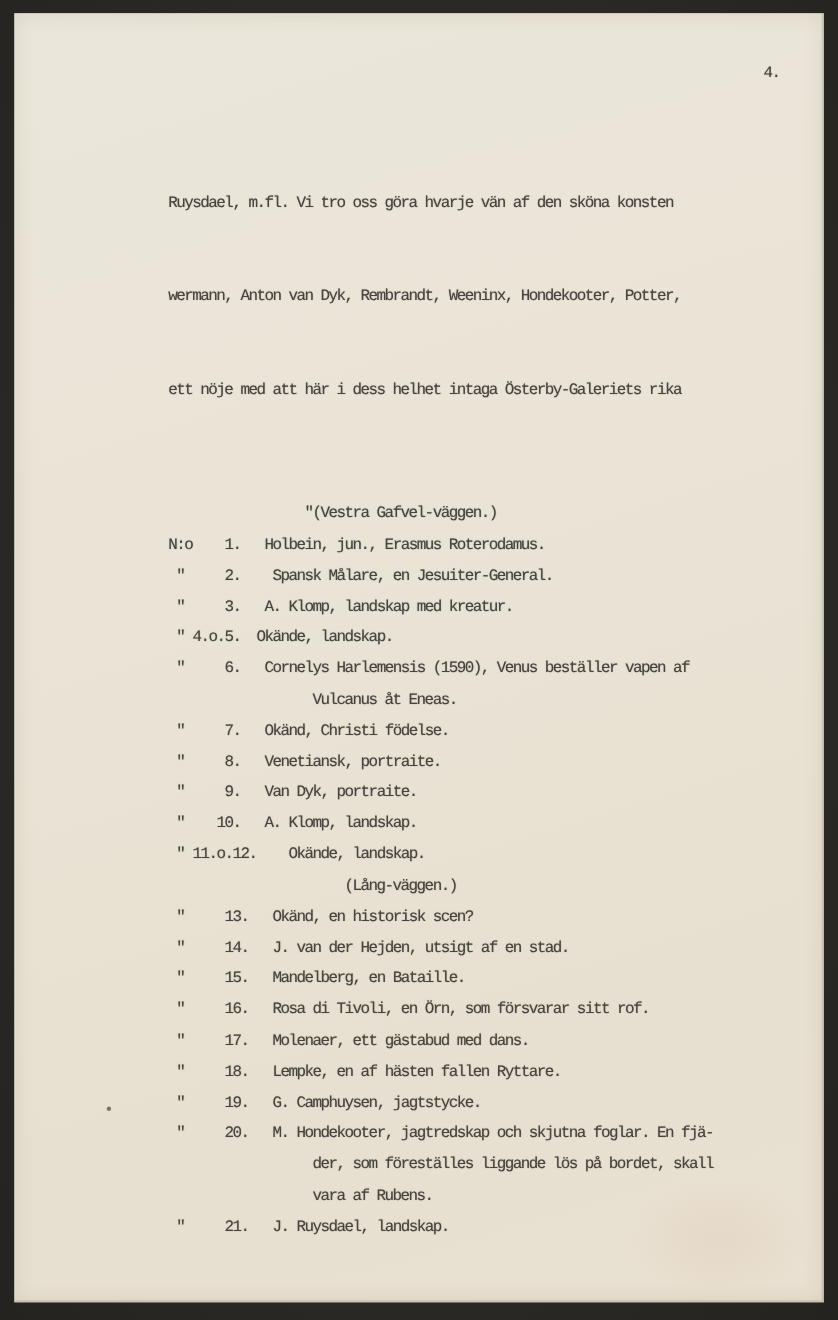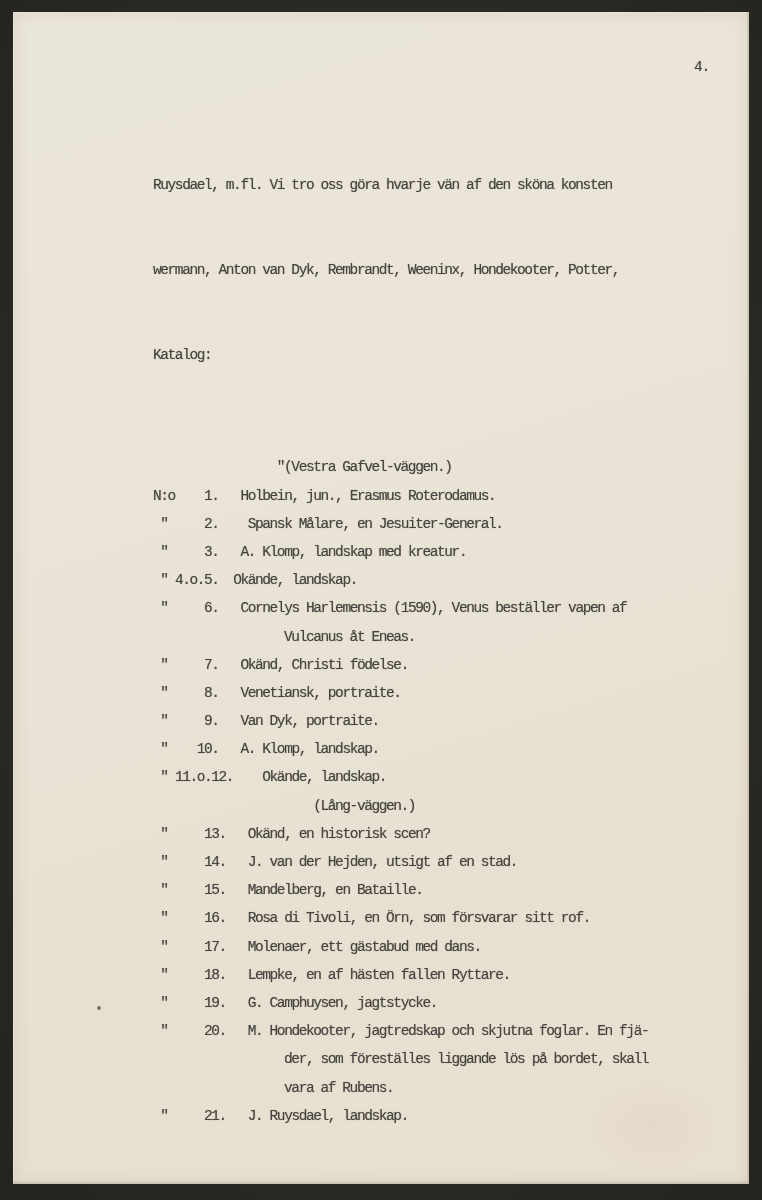--- a/index.html
+++ b/index.html
@@ -52,17 +52,17 @@
 
 <div class="paper">
   <div class="blotch"></div>
   <div class="speck"></div>
 
   <div class="pagenum">4.</div>
 
   <div class="content">
     <div class="ln"><span>Ruysdael, m.fl. Vi tro oss göra hvarje vän af den sköna konsten</span></div>
     <div class="ln"><span>wermann, Anton van Dyk, Rembrandt, Weeninx, Hondekooter, Potter,</span></div>
-    <div class="ln"><span>Katalog:</span></div>
+    <div class="ln"><span>ett nöje med att här i dess helhet intaga Österby-Galeriets rika</span></div>
 
     <div id="catalog"><div class="ln">                 <span>"(Vestra Gafvel-väggen.)</span></div><div class="ln"><span>N:o</span>    <span>1.</span>   <span>Holbein, jun., Erasmus Roterodamus.</span></div><div class="ln"> <span>"</span>     <span>2.</span>    <span>Spansk Målare, en Jesuiter-General.</span></div><div class="ln"> <span>"</span>     <span>3.</span>   <span>A. Klomp, landskap med kreatur.</span></div><div class="ln"> <span>"</span> <span>4.o.5.</span>  <span>Okände, landskap.</span></div><div class="ln"> <span>"</span>     <span>6.</span>   <span>Cornelys Harlemensis (1590), Venus beställer vapen af</span></div><div class="ln">                  <span>Vulcanus åt Eneas.</span></div><div class="ln"> <span>"</span>     <span>7.</span>   <span>Okänd, Christi födelse.</span></div><div class="ln"> <span>"</span>     <span>8.</span>   <span>Venetiansk, portraite.</span></div><div class="ln"> <span>"</span>     <span>9.</span>   <span>Van Dyk, portraite.</span></div><div class="ln"> <span>"</span>    <span>10.</span>   <span>A. Klomp, landskap.</span></div><div class="ln"> <span>"</span> <span>11.o.12.</span>    <span>Okände, landskap.</span></div><div class="ln">                      <span>(Lång-väggen.)</span></div><div class="ln"> <span>"</span>     <span>13.</span>   <span>Okänd, en historisk scen?</span></div><div class="ln"> <span>"</span>     <span>14.</span>   <span>J. van der Hejden, utsigt af en stad.</span></div><div class="ln"> <span>"</span>     <span>15.</span>   <span>Mandelberg, en Bataille.</span></div><div class="ln"> <span>"</span>     <span>16.</span>   <span>Rosa di Tivoli, en Örn, som försvarar sitt rof.</span></div><div class="ln"> <span>"</span>     <span>17.</span>   <span>Molenaer, ett gästabud med dans.</span></div><div class="ln"> <span>"</span>     <span>18.</span>   <span>Lempke, en af hästen fallen Ryttare.</span></div><div class="ln"> <span>"</span>     <span>19.</span>   <span>G. Camphuysen, jagtstycke.</span></div><div class="ln"> <span>"</span>     <span>20.</span>   <span>M. Hondekooter, jagtredskap och skjutna foglar. En fjä-</span></div><div class="ln">                  <span>der, som föreställes liggande lös på bordet, skall</span></div><div class="ln">                  <span>vara af Rubens.</span></div><div class="ln"> <span>"</span>     <span>21.</span>   <span>J. Ruysdael, landskap.</span></div></div>
   </div>
 </div>
 
 </body></html>

